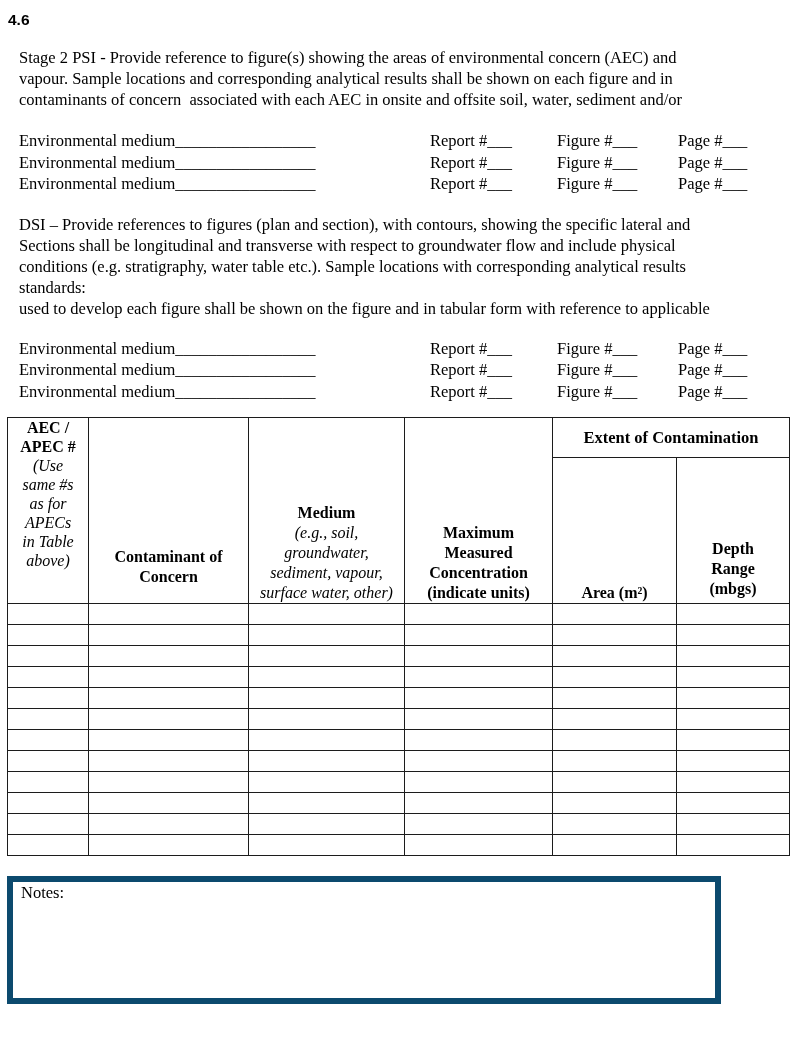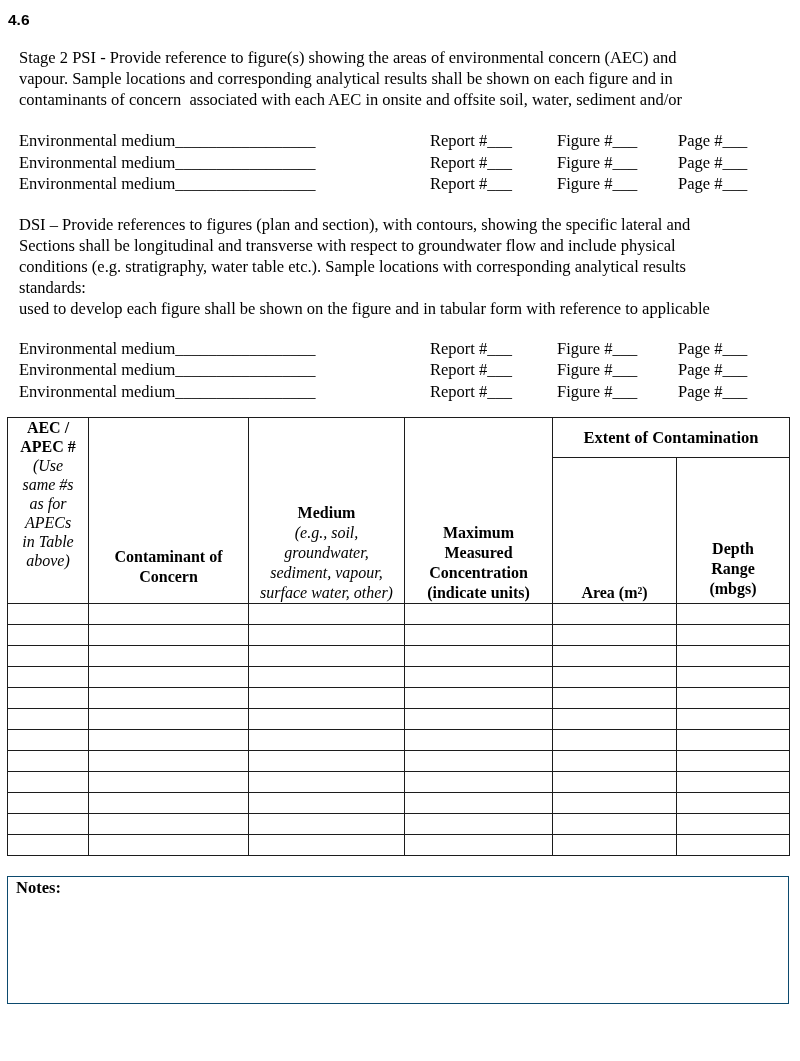--- a/index.html
+++ b/index.html
@@ -64,24 +64,23 @@
   .medium-inner { width: 140px; margin: 0 auto; line-height: 20px; }
   .maxconc-inner { width: 130px; margin: 0 auto; line-height: 20px; }
   .extent-inner { line-height: 20px; font-size: 16.5px; }
   .area-inner { line-height: 20px; }
   .depth-inner { width: 80px; margin: 4px auto; line-height: 20px; }
   table.summary tbody td { height: 21px; }
 
   
   .notes-box {
     margin: 20px 0 0 7px;
-    width: 782px;
+    width: 714px;
     height: 128px;
-    border: 1px solid #0c4a6e;
-    font-weight: bold;
+    border: 6px solid #0c4a6e;
   }
   .notes-box .notes-label {
     display: inline-block;
     padding: 1px 0 0 8px;
     font-size: 16.5px;
   }
 </style>
 </head>
 <body>
 

